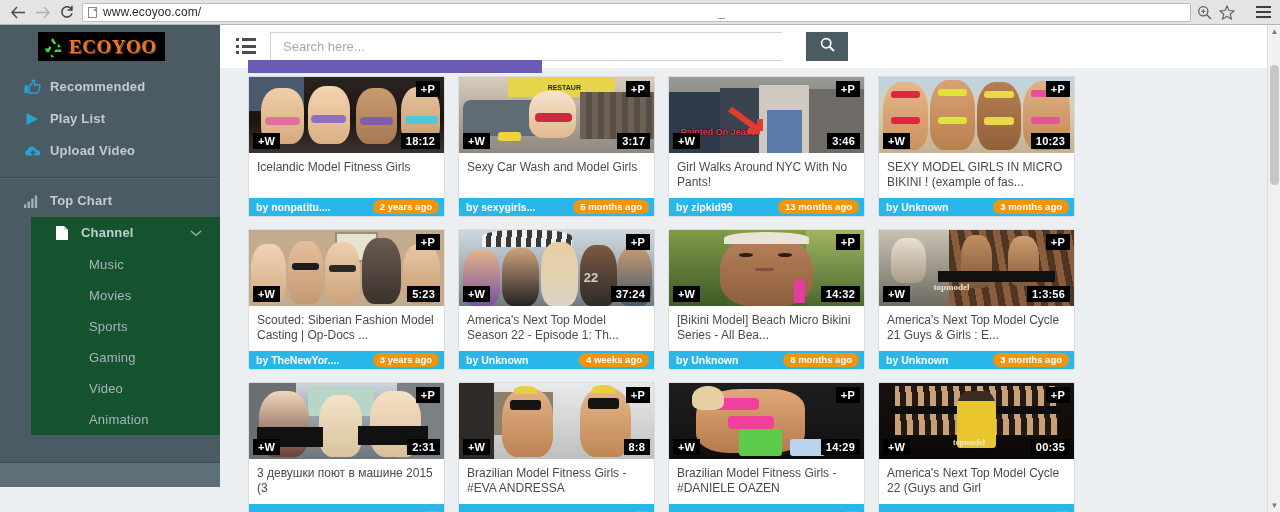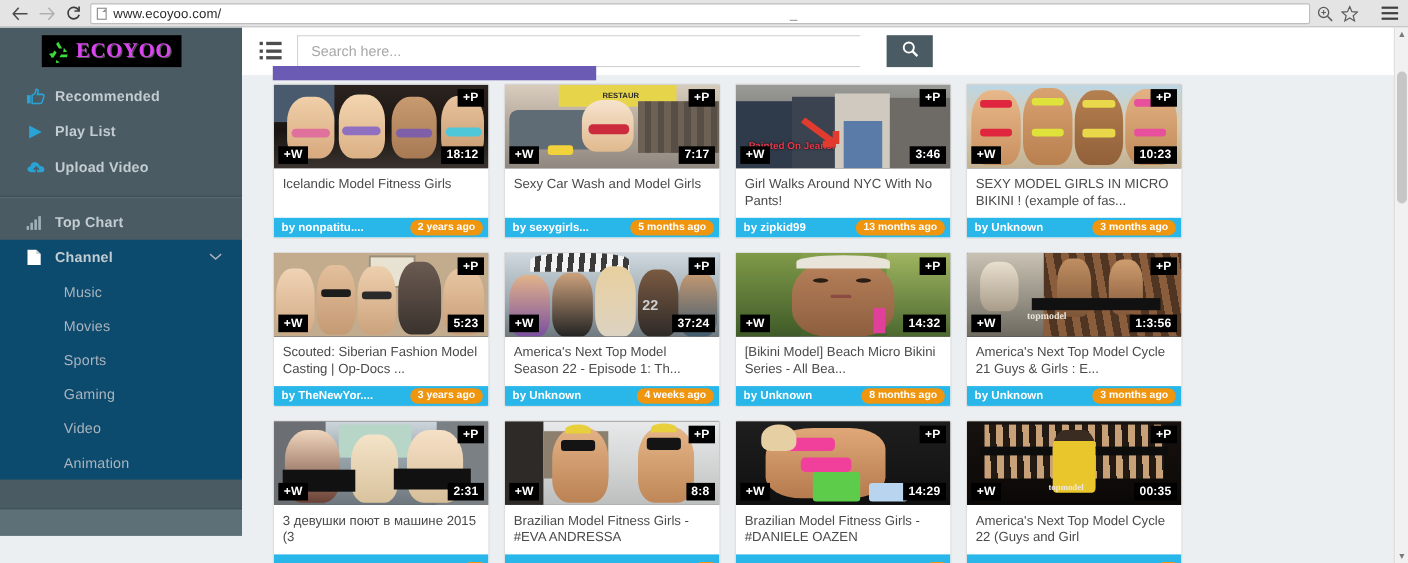--- a/index.html
+++ b/index.html
@@ -78,37 +78,37 @@
   .logo-wrap { padding: 7px 0 7px 38px; }
   .logo {
     display: inline-flex; align-items: center;
     background: #000; padding: 2px 9px 2px 4px;
     height: 29px;
   }
   .logo-mark { width: 24px; height: 22px; margin-right: 3px; }
   .logo-text {
     font-family: "Liberation Serif", serif;
     font-size: 19px; font-weight: 700;
-    color: #d946ef; letter-spacing: .5px;
+    color: #f97316; letter-spacing: .5px;
     text-shadow: 1px 1px 0 #555;
   }
   .nav-list { padding-top: 2px; }
   .nav-item {
     display: flex; align-items: center;
     height: 32px; padding-left: 24px;
     font-size: 13px; font-weight: 700;
     color: #c3ccd1; letter-spacing: .2px;
   }
   .nav-icon {
     width: 26px; flex: 0 0 26px;
     display: flex; align-items: center;
     color: #29a3d4;
   }
   .nav-sep { border-top: 1px solid #3e4d55; border-bottom: 1px solid #566870; margin-top: 10px; }
-  .nav-group-dark { background: #0c4a6e; }
+  .nav-group-dark { background: #14532d; margin-left: 31px; }
   .nav-item.sub {
     padding-left: 58px; font-weight: 400;
     color: #aab4bd; font-size: 13px; height: 31px;
   }
   .chevron {
     margin-left: auto; margin-right: 18px;
     color: #aab4bd; font-size: 11px;
   }
   .sidebar-foot {
     position: absolute; left: 0; bottom: 0;
@@ -456,21 +456,21 @@
             <div style="position:absolute;left:25%;top:0;width:55%;height:26%;background:#e6d44a;"></div>
             <div style="position:absolute;left:30%;top:6%;width:48%;height:16%;color:#2a2a2a;font-size:7px;font-weight:700;text-align:center;line-height:12px;">RESTAUR</div>
             <div style="position:absolute;left:2%;top:30%;width:48%;height:48%;background:#5f6b75;border-radius:8px 14px 4px 4px;"></div>
             <div class="fig" style="left:36%;top:18%;width:24%;height:62%;background:linear-gradient(180deg,#f6e3cd,#e0b98e);"></div>
             <div style="position:absolute;left:39%;top:47%;width:19%;height:12%;background:#cc2b3e;border-radius:4px;"></div>
             <div style="position:absolute;left:62%;top:20%;width:38%;height:62%;background:repeating-linear-gradient(90deg,#6d6156 0 6px,#574e46 6px 12px);"></div>
             <div style="position:absolute;left:20%;top:72%;width:12%;height:12%;background:#f2d23a;border-radius:3px;"></div>
           </div>
           <span class="badge badge-p">+P</span>
           <span class="badge badge-w">+W</span>
-          <span class="badge badge-dur">7:17</span>
+          <span class="badge badge-dur">3:17</span>
         </div>
         <div class="card-title">Sexy Car Wash and Model Girls</div>
         <div class="card-foot">
           <span class="card-author">by sexygirls...</span>
           <span class="card-age">5 months ago</span>
         </div>
       </div>
 
       <div class="card">
         <div class="thumb">

